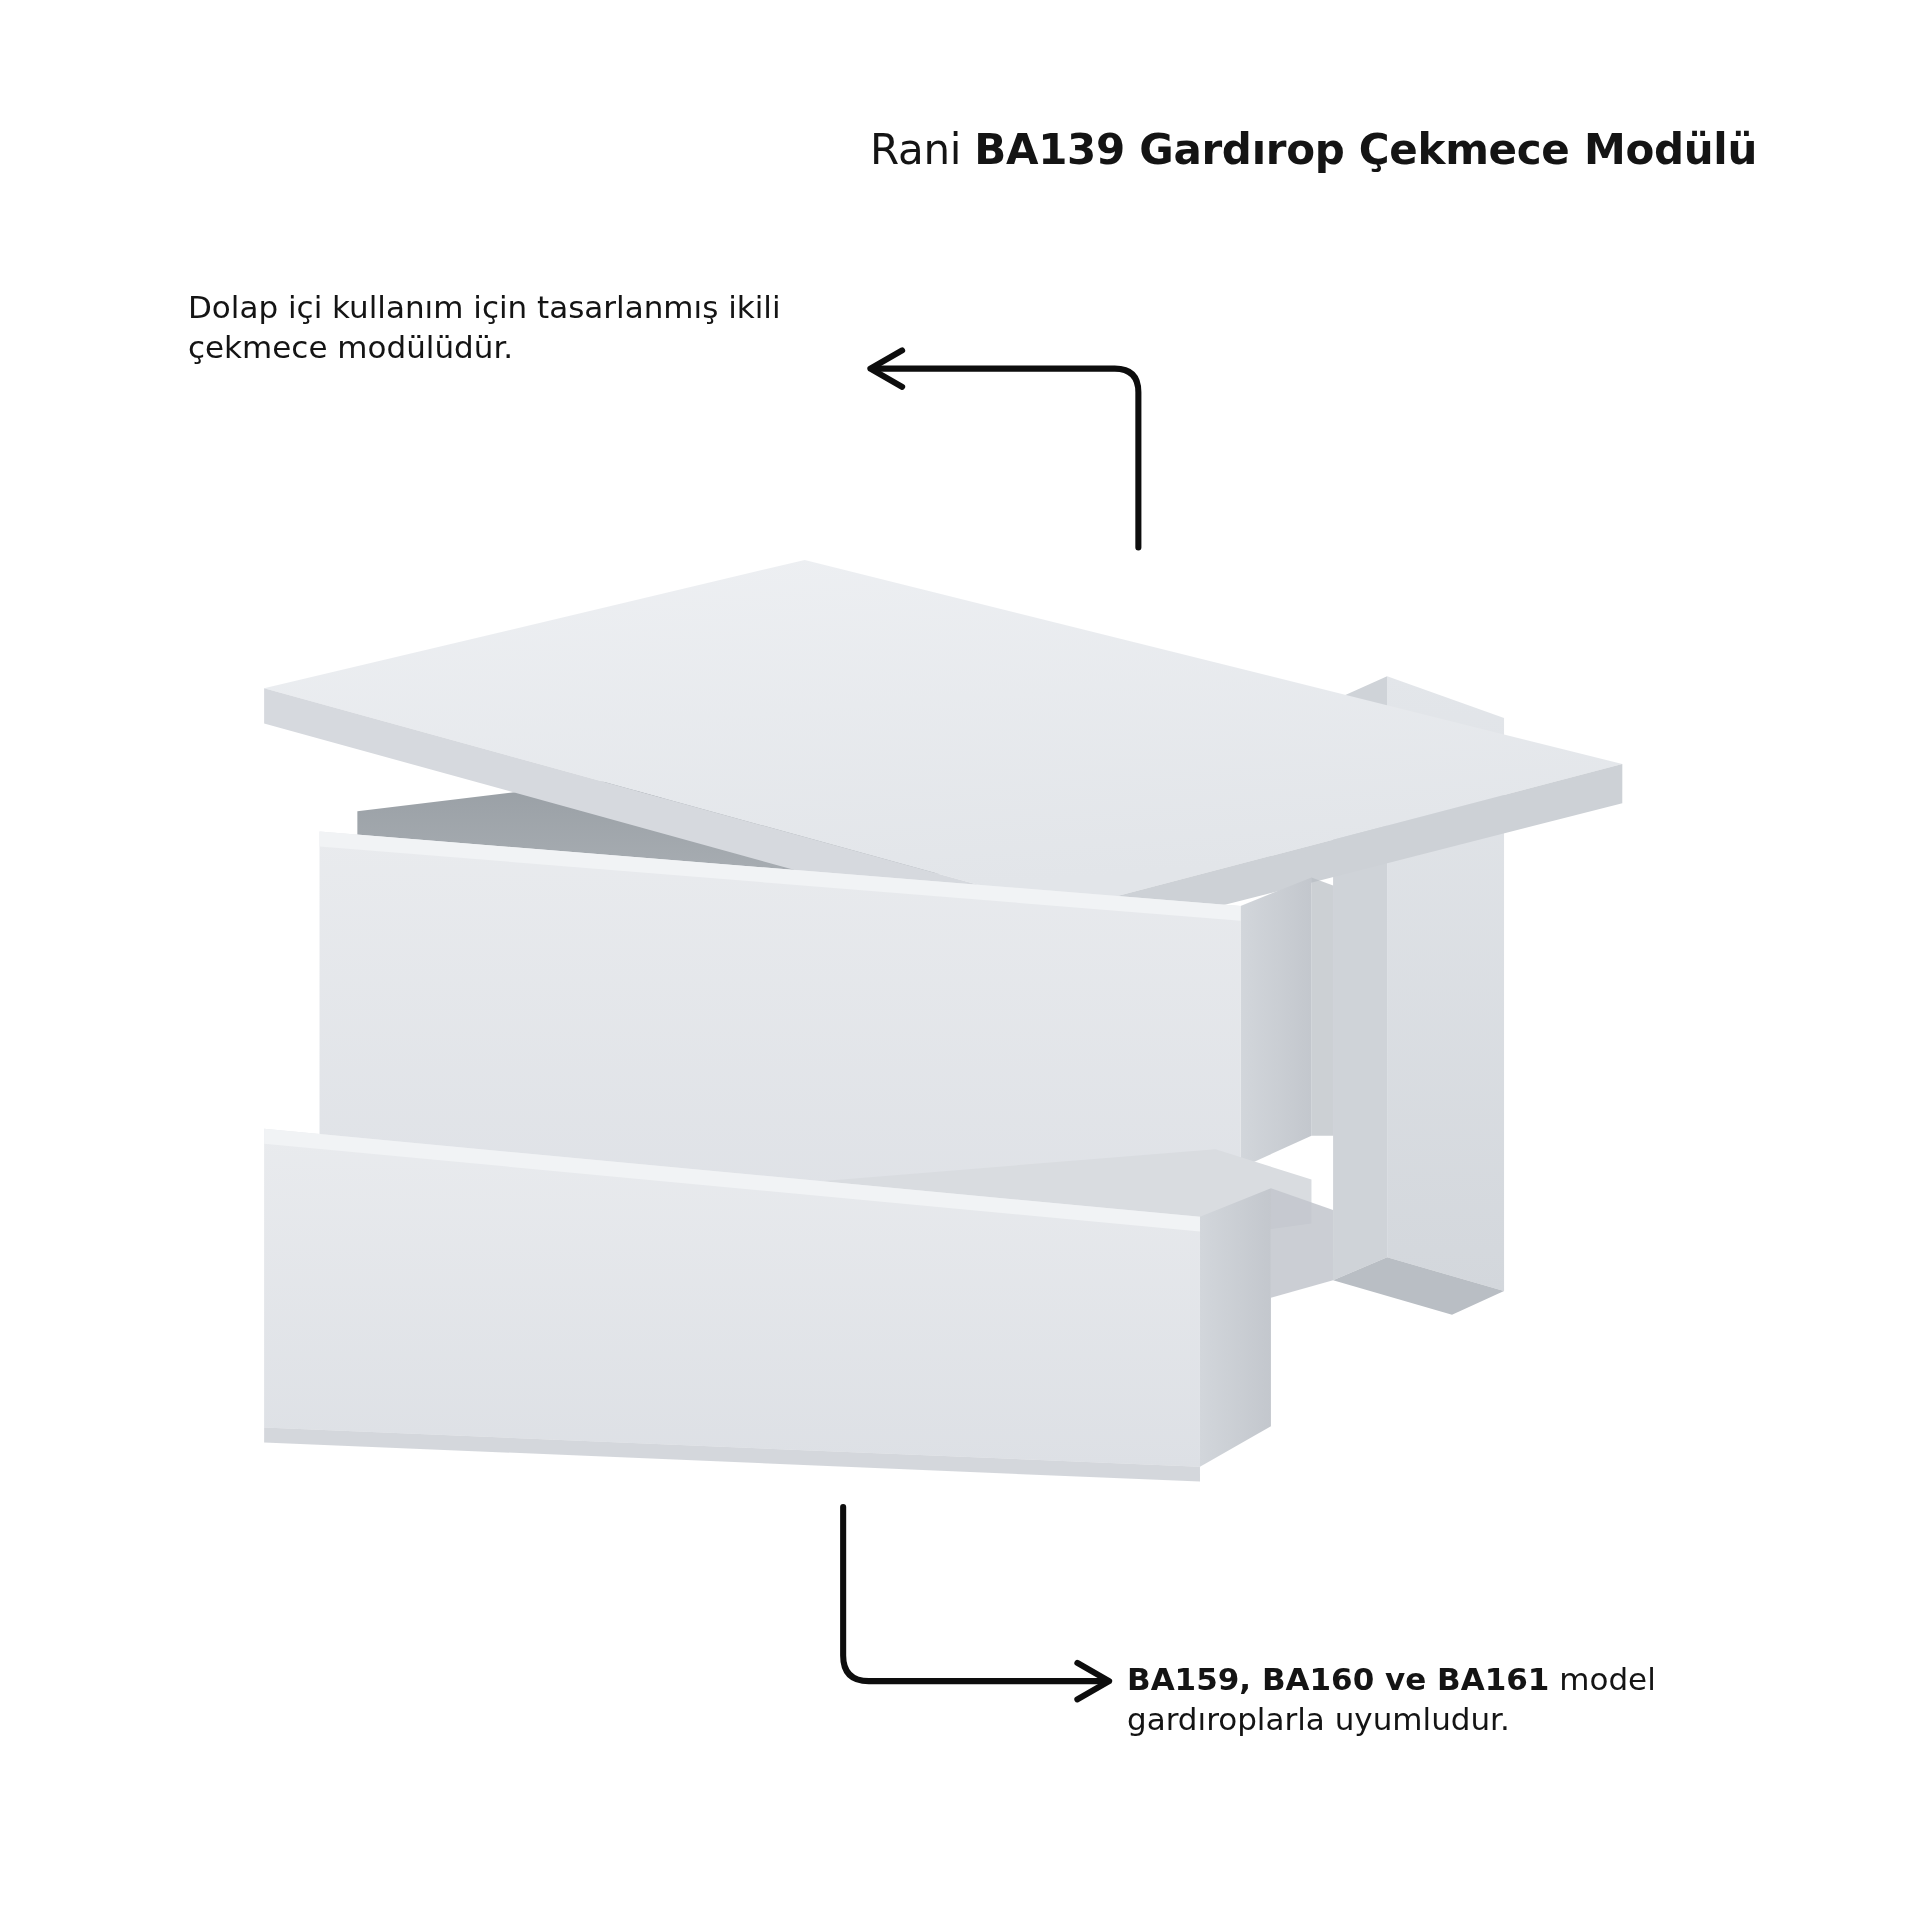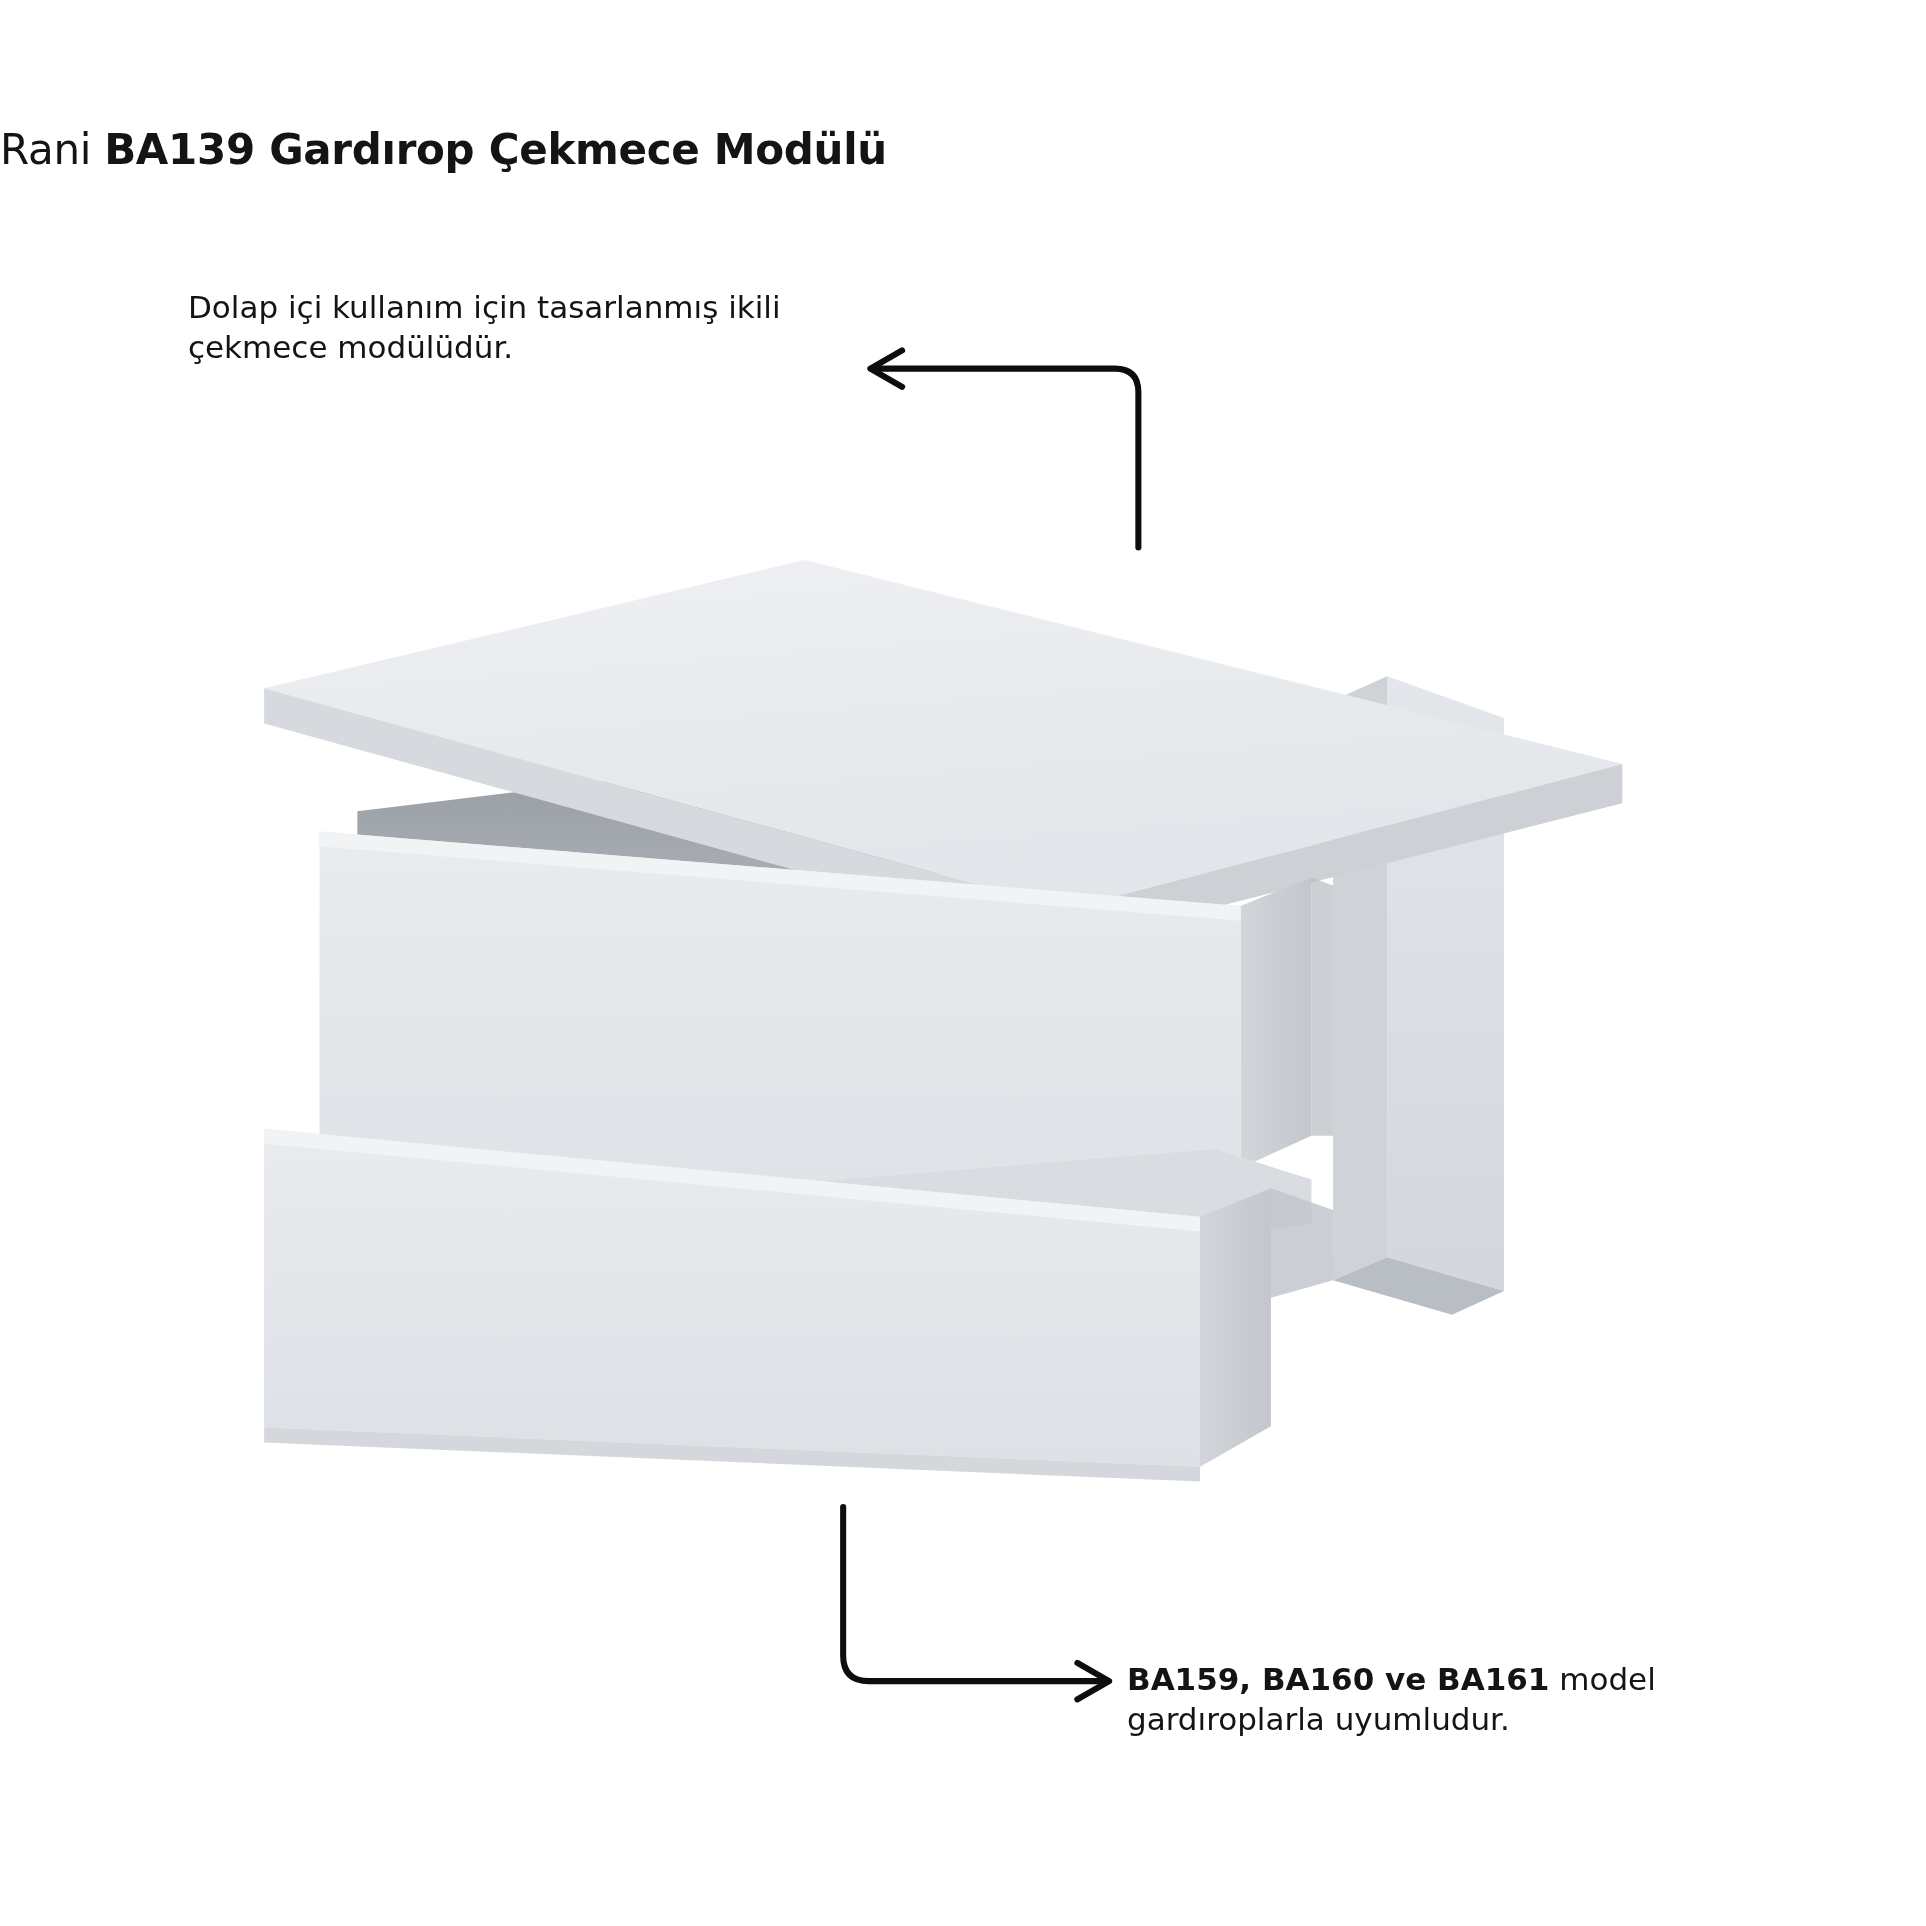--- a/index.html
+++ b/index.html
@@ -15,21 +15,21 @@
     font-family: "DejaVu Sans", "Liberation Sans", sans-serif;
     color: #1a1a1a;
   }
 
   
   #title {
     position: absolute;
     top: 125px;
     left: 0;
     width: 1757px;
-    text-align: left;
+    text-align: right;
     font-size: 42px;
     letter-spacing: -0.3px;
     color: #141414;
   }
   #title .light { font-weight: 400; }
   #title .bold  { font-weight: 700; }
 
   
   .callout {
     position: absolute;

